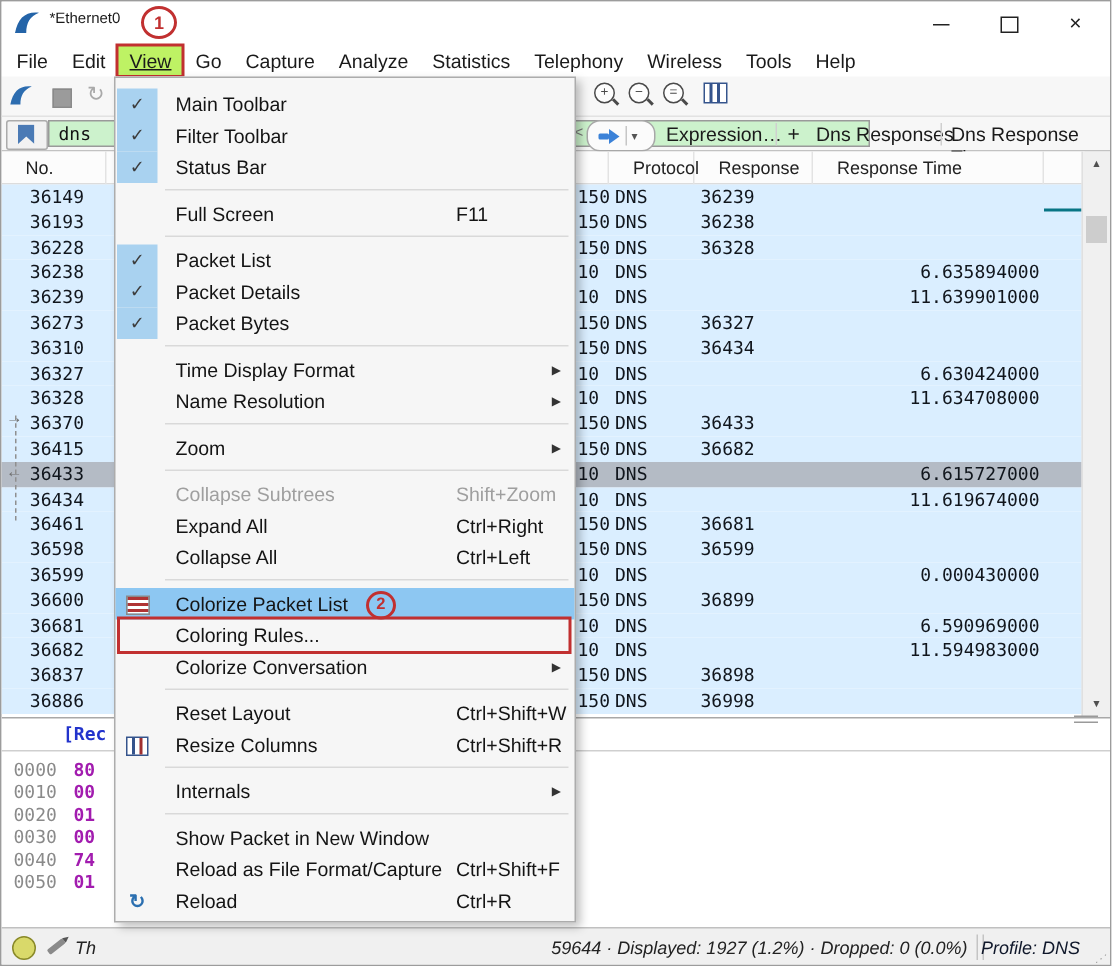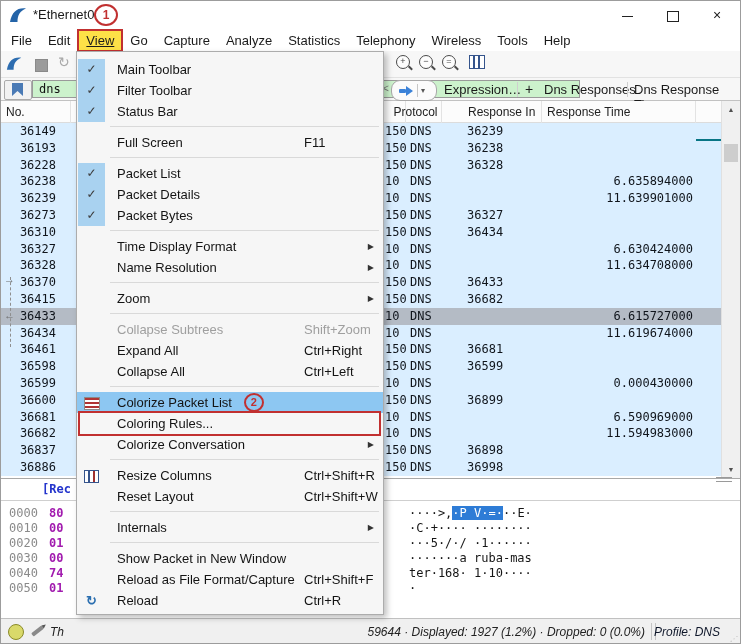--- a/index.html
+++ b/index.html
@@ -2,30 +2,30 @@
 <html style="--accent-red: #c13030; --row-blue: #daeeff; --row-selected: #b4bbc5; --menu-highlight: #8dc7f2; --check-blue: #a9d2f0; --filter-green: #ccf2cc; --teal-mark: #087585; --sel-bytes-blue: #2e7cd6; --detail-blue: #2233cc;"><head>
 <meta charset="utf-8">
 <style>
   html,body{margin:0;padding:0;background:#e8e8e8;}
   .window{position:relative;width:741px;height:644px;background:#ffffff;border:1px solid #9c9c9c;
     box-sizing:border-box;overflow:hidden;font-family:"Liberation Sans",sans-serif;color:#1a1a1a;}
 
   
   .titlebar{position:absolute;left:0;top:0;width:100%;height:28px;background:#fff;}
   .fin{position:absolute;left:8px;top:5px;}
-  .title-text{position:absolute;left:32px;top:6px;font-size:13px;}
+  .title-text{position:absolute;left:32px;top:6px;font-size:10px;}
   .wc{position:absolute;top:2px;width:34px;height:24px;text-align:center;line-height:24px;font-size:14px;color:#222;}
   .wc-min{right:96px;}  .wc-max{right:50px;} .wc-close{right:6px;}
   .wc-min i{display:inline-block;width:11px;height:0;border-top:1.5px solid #222;vertical-align:middle;}
   .wc-max i{display:inline-block;width:10px;height:9px;border:1.4px solid #222;vertical-align:middle;}
 
   
   .menubar{position:absolute;left:0;top:28px;width:100%;height:22px;background:#fff;display:flex;align-items:center;padding-left:2px;box-sizing:border-box;}
   .mb-item{font-size:13px;padding:3px 8px;position:relative;white-space:nowrap;}
-  .mb-item.active{background:#fde047;text-decoration:underline;}
+  .mb-item.active{background:#bef264;text-decoration:underline;}
   .mb-item.active::after{content:"";position:absolute;inset:-1px;border:2px solid var(--accent-red);}
 
   
   .toolbar{position:absolute;left:0;top:50px;width:100%;height:27px;background:#f7f7f7;border-bottom:1px solid #e2e2e2;box-sizing:border-box;}
   .tb-fin{position:absolute;left:5px;top:4px;}
   .tb-stop{position:absolute;left:34px;top:8px;width:11px;height:11px;background:#9b9b9b;border:1px solid #8a8a8a;}
   .tb-restart{position:absolute;left:57px;top:3px;font-size:14px;color:#a9a9a9;}
   .tb-right{position:absolute;left:395px;top:4px;display:flex;gap:9px;align-items:center;}
   .mag{position:relative;width:12px;height:12px;border:1.6px solid #4a4a4a;border-radius:50%;font-size:9px;line-height:11px;text-align:center;color:#4a4a4a;background:#fdfdfd;}
   .mag::after{content:"";position:absolute;width:5px;height:1.8px;background:#4a4a4a;right:-4px;bottom:-1px;transform:rotate(45deg);}
@@ -47,24 +47,24 @@
   .apply-caret{font-size:8px;color:#555;margin-left:3px;}
   .expr{position:absolute;left:443px;top:4px;font-size:13px;}
   .fsep1{position:absolute;left:516px;top:4px;width:1px;height:15px;background:#cfcfcf;}
   .plus{position:absolute;left:524px;top:3px;font-size:14px;}
   .fbtn1{position:absolute;left:543px;top:4px;font-size:13px;}
   .fsep2{position:absolute;left:626px;top:4px;width:1px;height:15px;background:#cfcfcf;}
   .fbtn2{position:absolute;left:633px;top:4px;font-size:13px;}
 
   
   .phead{position:absolute;left:0;top:100px;width:722px;height:22px;background:#fcfcfc;border-bottom:1px solid #dcdcdc;box-sizing:border-box;}
-  .phead span{position:absolute;top:0;height:22px;line-height:22px;font-size:12px;color:#222;border-right:1px solid #e3e3e3;box-sizing:border-box;padding-left:5px;}
+  .phead span{position:absolute;top:0;height:22px;line-height:22px;font-size:12px;color:#222;border-right:1px solid #e3e3e3;box-sizing:border-box;padding-left:16px;}
   .h-no{left:0;width:70px;padding-left:8px;}
   .h-frag{left:383px;width:22px;}
-  .h-proto{left:384px;width:57px;text-align:center;}
+  .h-proto{left:405px;width:57px;text-align:center;}
   .h-rin{left:462px;width:79px;}
   .h-rt{left:541px;width:154px;}
   .h-fill{left:695px;width:27px;border-right:none;}
   .prows{position:absolute;left:0;top:122px;width:722px;}
   .prow{position:relative;height:16.8px;background:var(--row-blue);}
   .prow.sel{background:var(--row-selected);}
   .prow span{position:absolute;top:0;height:16.8px;line-height:16.8px;font-family:"DejaVu Sans Mono",monospace;font-size:12px;color:#10151c;white-space:pre;}
   .c-no{left:0;width:55px;text-align:right;}
   .c-frag{left:384px;width:41px;overflow:hidden;}
   .c-proto{left:409px;}
@@ -377,28 +377,20 @@
 
   <div class="bytes">
     <div class="hexcol">
         <div class="hexrow"><span class="off">0000</span><span class="byt">80</span></div>
         <div class="hexrow"><span class="off">0010</span><span class="byt">00</span></div>
         <div class="hexrow"><span class="off">0020</span><span class="byt">01</span></div>
         <div class="hexrow"><span class="off">0030</span><span class="byt">00</span></div>
         <div class="hexrow"><span class="off">0040</span><span class="byt">74</span></div>
         <div class="hexrow"><span class="off">0050</span><span class="byt">01</span></div>
       </div>
-    <div class="asciicol">
-        <div class="asc-line"><span class="preb">····&gt;,</span><span class="selb">·P V·=·</span><span class="postb">··E·</span></div>
-        <div class="asc-line">·C·+···· ········</div>
-        <div class="asc-line">···5·/·/ ·1······</div>
-        <div class="asc-line">·······a ruba-mas</div>
-        <div class="asc-line">ter·168· 1·10····</div>
-        <div class="asc-line">·</div>
-      </div>
   </div>
 
   <div class="statusbar">
     <span class="st-circle"></span>
     <span class="st-pencil"></span>
     <span class="st-left-frag">Th</span>
     <span class="st-stats">59644 · Displayed: 1927 (1.2%) · Dropped: 0 (0.0%)</span>
     <span class="st-sep-a"></span>
     <span class="st-sep-b"></span>
     <span class="st-profile">Profile: DNS</span>
@@ -422,22 +414,22 @@
       <div class="mi"><span class="gut"></span><span class="lbl">Zoom</span><span class="arr">▶</span></div>
       <div class="msep"></div>
       <div class="mi dis"><span class="gut"></span><span class="lbl">Collapse Subtrees</span><span class="sc">Shift+Zoom</span></div>
       <div class="mi"><span class="gut"></span><span class="lbl">Expand All</span><span class="sc">Ctrl+Right</span></div>
       <div class="mi"><span class="gut"></span><span class="lbl">Collapse All</span><span class="sc">Ctrl+Left</span></div>
       <div class="msep"></div>
       <div class="mi hl"><span class="gut"><span class="ic-colorize"></span></span><span class="lbl">Colorize Packet List</span><span class="badge">2</span></div>
       <div class="mi redbox"><span class="gut"></span><span class="lbl">Coloring Rules...</span></div>
       <div class="mi"><span class="gut"></span><span class="lbl">Colorize Conversation</span><span class="arr">▶</span></div>
       <div class="msep"></div>
+      <div class="mi"><span class="gut"></span><span class="lbl">Reset Layout</span><span class="sc">Ctrl+Shift+W</span></div>
       <div class="mi"><span class="gut"><span class="ic-resize"></span></span><span class="lbl">Resize Columns</span><span class="sc">Ctrl+Shift+R</span></div>
-      <div class="mi"><span class="gut"></span><span class="lbl">Reset Layout</span><span class="sc">Ctrl+Shift+W</span></div>
       <div class="msep"></div>
       <div class="mi"><span class="gut"></span><span class="lbl">Internals</span><span class="arr">▶</span></div>
       <div class="msep"></div>
       <div class="mi"><span class="gut"></span><span class="lbl">Show Packet in New Window</span></div>
       <div class="mi"><span class="gut"></span><span class="lbl">Reload as File Format/Capture</span><span class="sc">Ctrl+Shift+F</span></div>
       <div class="mi"><span class="gut"><span class="ic-reload">↻</span></span><span class="lbl">Reload</span><span class="sc">Ctrl+R</span></div>
     </div>
 
 </div>
 

